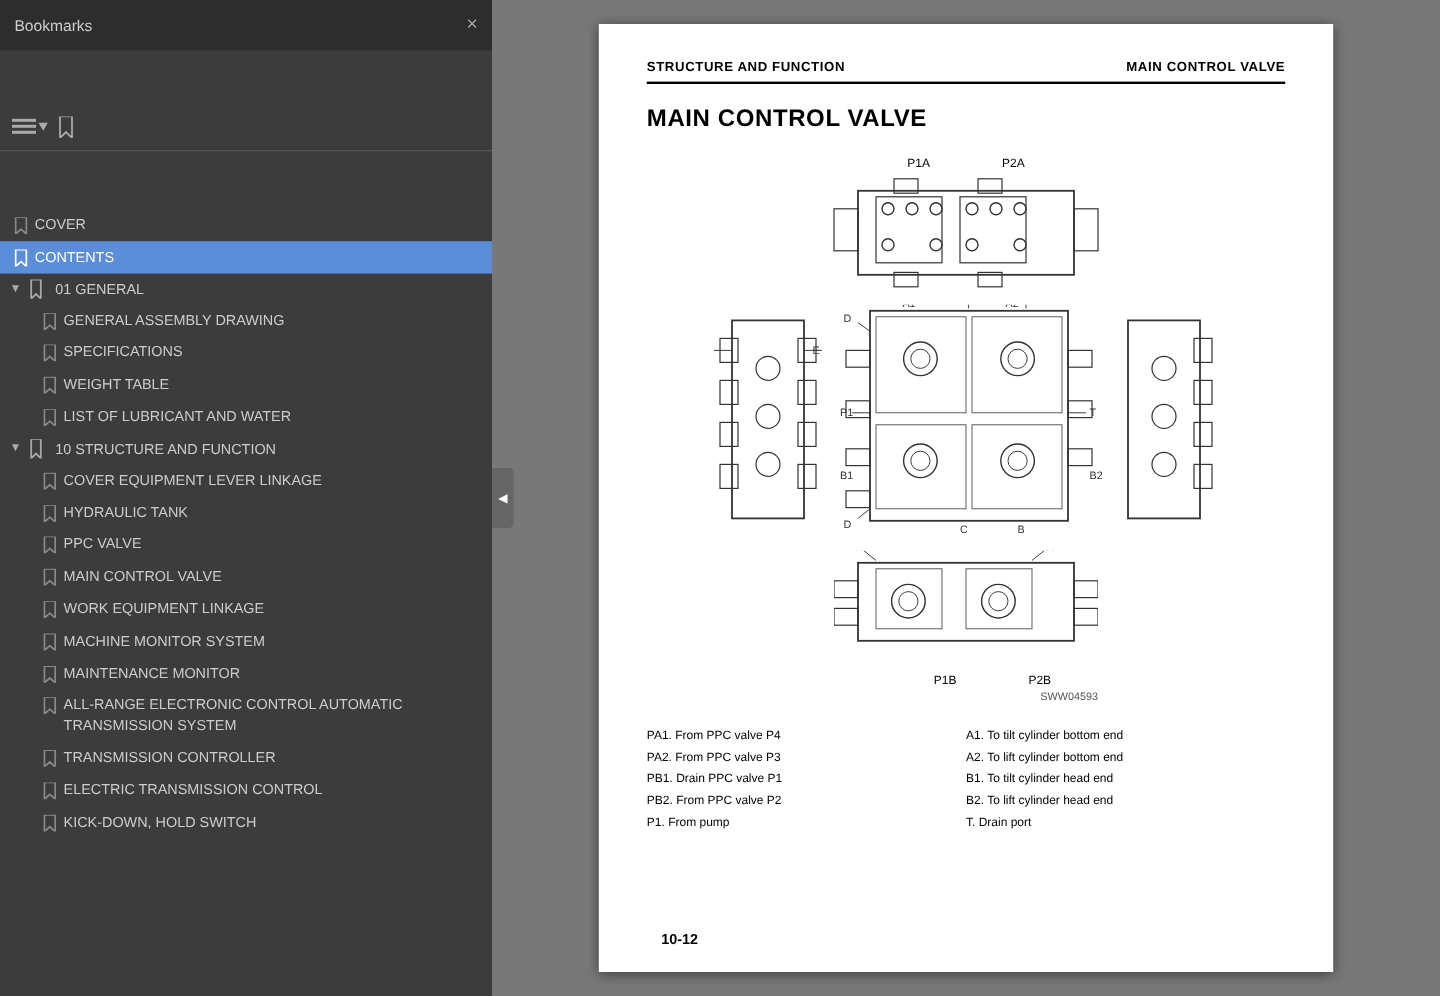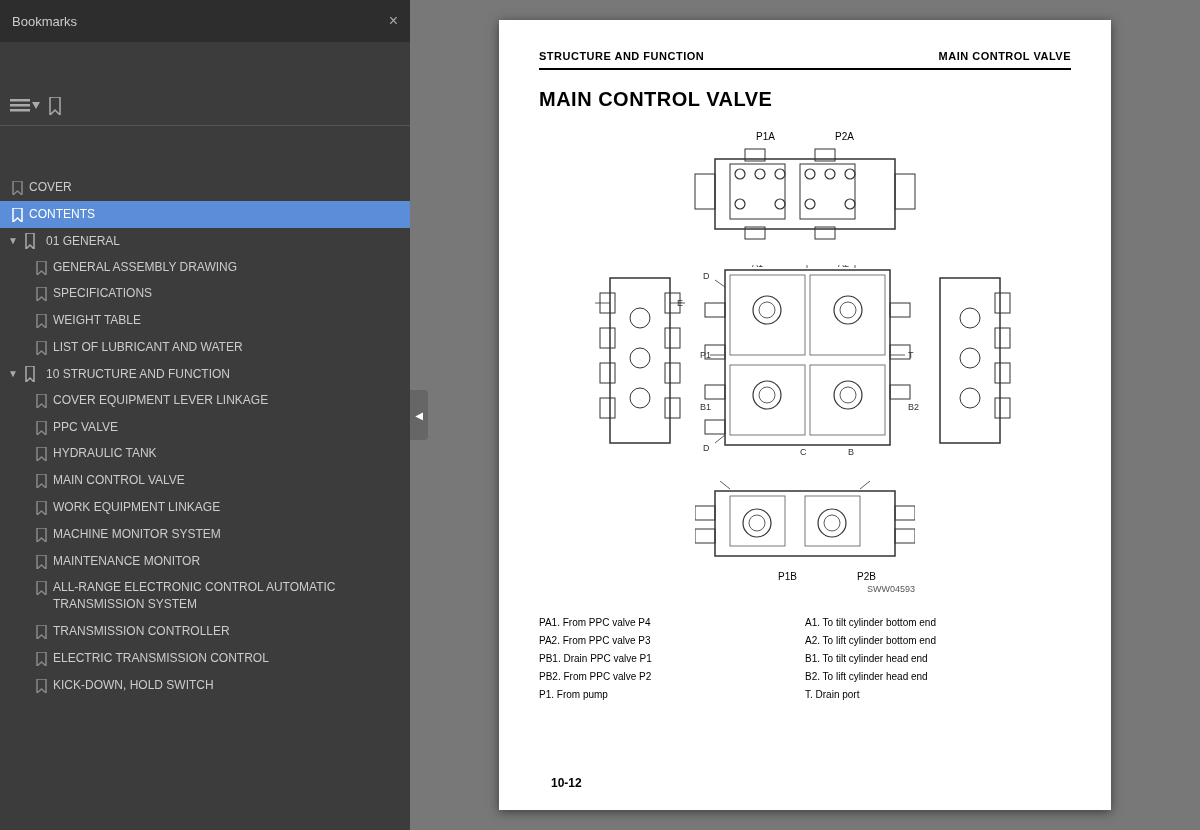--- a/index.html
+++ b/index.html
@@ -174,21 +174,21 @@
       font-size: 20px;
       font-weight: bold;
       margin-bottom: 20px;
       letter-spacing: 0.5px;
     }
 
     .diagram-area {
       display: flex;
       flex-direction: column;
       align-items: center;
-      gap: 16px;
+      gap: 5px;
       margin-bottom: 20px;
     }
 
     .legend-section {
       display: flex;
       justify-content: space-between;
       margin-top: 1px;
       font-size: 10px;
       line-height: 1.7;
       width: 100%;
@@ -312,27 +312,27 @@
       <div class="list-item indented">
         <svg width="11" height="14" viewBox="0 0 11 14" style="min-width: 11px; margin-top: 2px;">
           <path d="M1,0 L10,0 L10,14 L5.5,10 L1,14 Z" fill="none" stroke="#888" stroke-width="1.5"></path>
         </svg>
         <span class="item-label">COVER EQUIPMENT LEVER LINKAGE</span>
       </div>
       <div class="list-item indented">
         <svg width="11" height="14" viewBox="0 0 11 14" style="min-width: 11px; margin-top: 2px;">
           <path d="M1,0 L10,0 L10,14 L5.5,10 L1,14 Z" fill="none" stroke="#888" stroke-width="1.5"></path>
         </svg>
+        <span class="item-label">HYDRAULIC TANK</span>
+      </div>
+      <div class="list-item indented">
+        <svg width="11" height="14" viewBox="0 0 11 14" style="min-width: 11px; margin-top: 2px;">
+          <path d="M1,0 L10,0 L10,14 L5.5,10 L1,14 Z" fill="none" stroke="#888" stroke-width="1.5"></path>
+        </svg>
         <span class="item-label">PPC VALVE</span>
-      </div>
-      <div class="list-item indented">
-        <svg width="11" height="14" viewBox="0 0 11 14" style="min-width: 11px; margin-top: 2px;">
-          <path d="M1,0 L10,0 L10,14 L5.5,10 L1,14 Z" fill="none" stroke="#888" stroke-width="1.5"></path>
-        </svg>
-        <span class="item-label">HYDRAULIC TANK</span>
       </div>
       <div class="list-item indented">
         <svg width="11" height="14" viewBox="0 0 11 14" style="min-width: 11px; margin-top: 2px;">
           <path d="M1,0 L10,0 L10,14 L5.5,10 L1,14 Z" fill="none" stroke="#888" stroke-width="1.5"></path>
         </svg>
         <span class="item-label">MAIN CONTROL VALVE</span>
       </div>
       <div class="list-item indented">
         <svg width="11" height="14" viewBox="0 0 11 14" style="min-width: 11px; margin-top: 2px;">
           <path d="M1,0 L10,0 L10,14 L5.5,10 L1,14 Z" fill="none" stroke="#888" stroke-width="1.5"></path>
@@ -528,21 +528,21 @@
           <line x1="35" y1="8" x2="25" y2="0" stroke="#333" stroke-width="0.8"></line>
           <text x="18" y="0" font-size="9" fill="#333">A</text>
           <line x1="165" y1="8" x2="175" y2="0" stroke="#333" stroke-width="0.8"></line>
           <text x="177" y="0" font-size="9" fill="#333">A</text>
 
           <rect x="0" y="25" width="20" height="14" fill="none" stroke="#333" stroke-width="1"></rect>
           <rect x="200" y="25" width="20" height="14" fill="none" stroke="#333" stroke-width="1"></rect>
           <rect x="0" y="48" width="20" height="14" fill="none" stroke="#333" stroke-width="1"></rect>
           <rect x="200" y="48" width="20" height="14" fill="none" stroke="#333" stroke-width="1"></rect>
         </svg>
-        <div style="font-size:10px; display:flex; gap:60px; margin-top:0;padding-left:44px;">
+        <div style="font-size:10px; display:flex; gap:60px; margin-top:13px;padding-left:44px;">
           <span>P1B</span>
           <span>P2B</span>
         </div>
         <div style="font-size:9px; color:#555; margin-top:2px; text-align:right; width:220px;">SWW04593</div>
       </div>
 
     </div>
 
     <div class="legend-section">
       <div class="legend-col">

